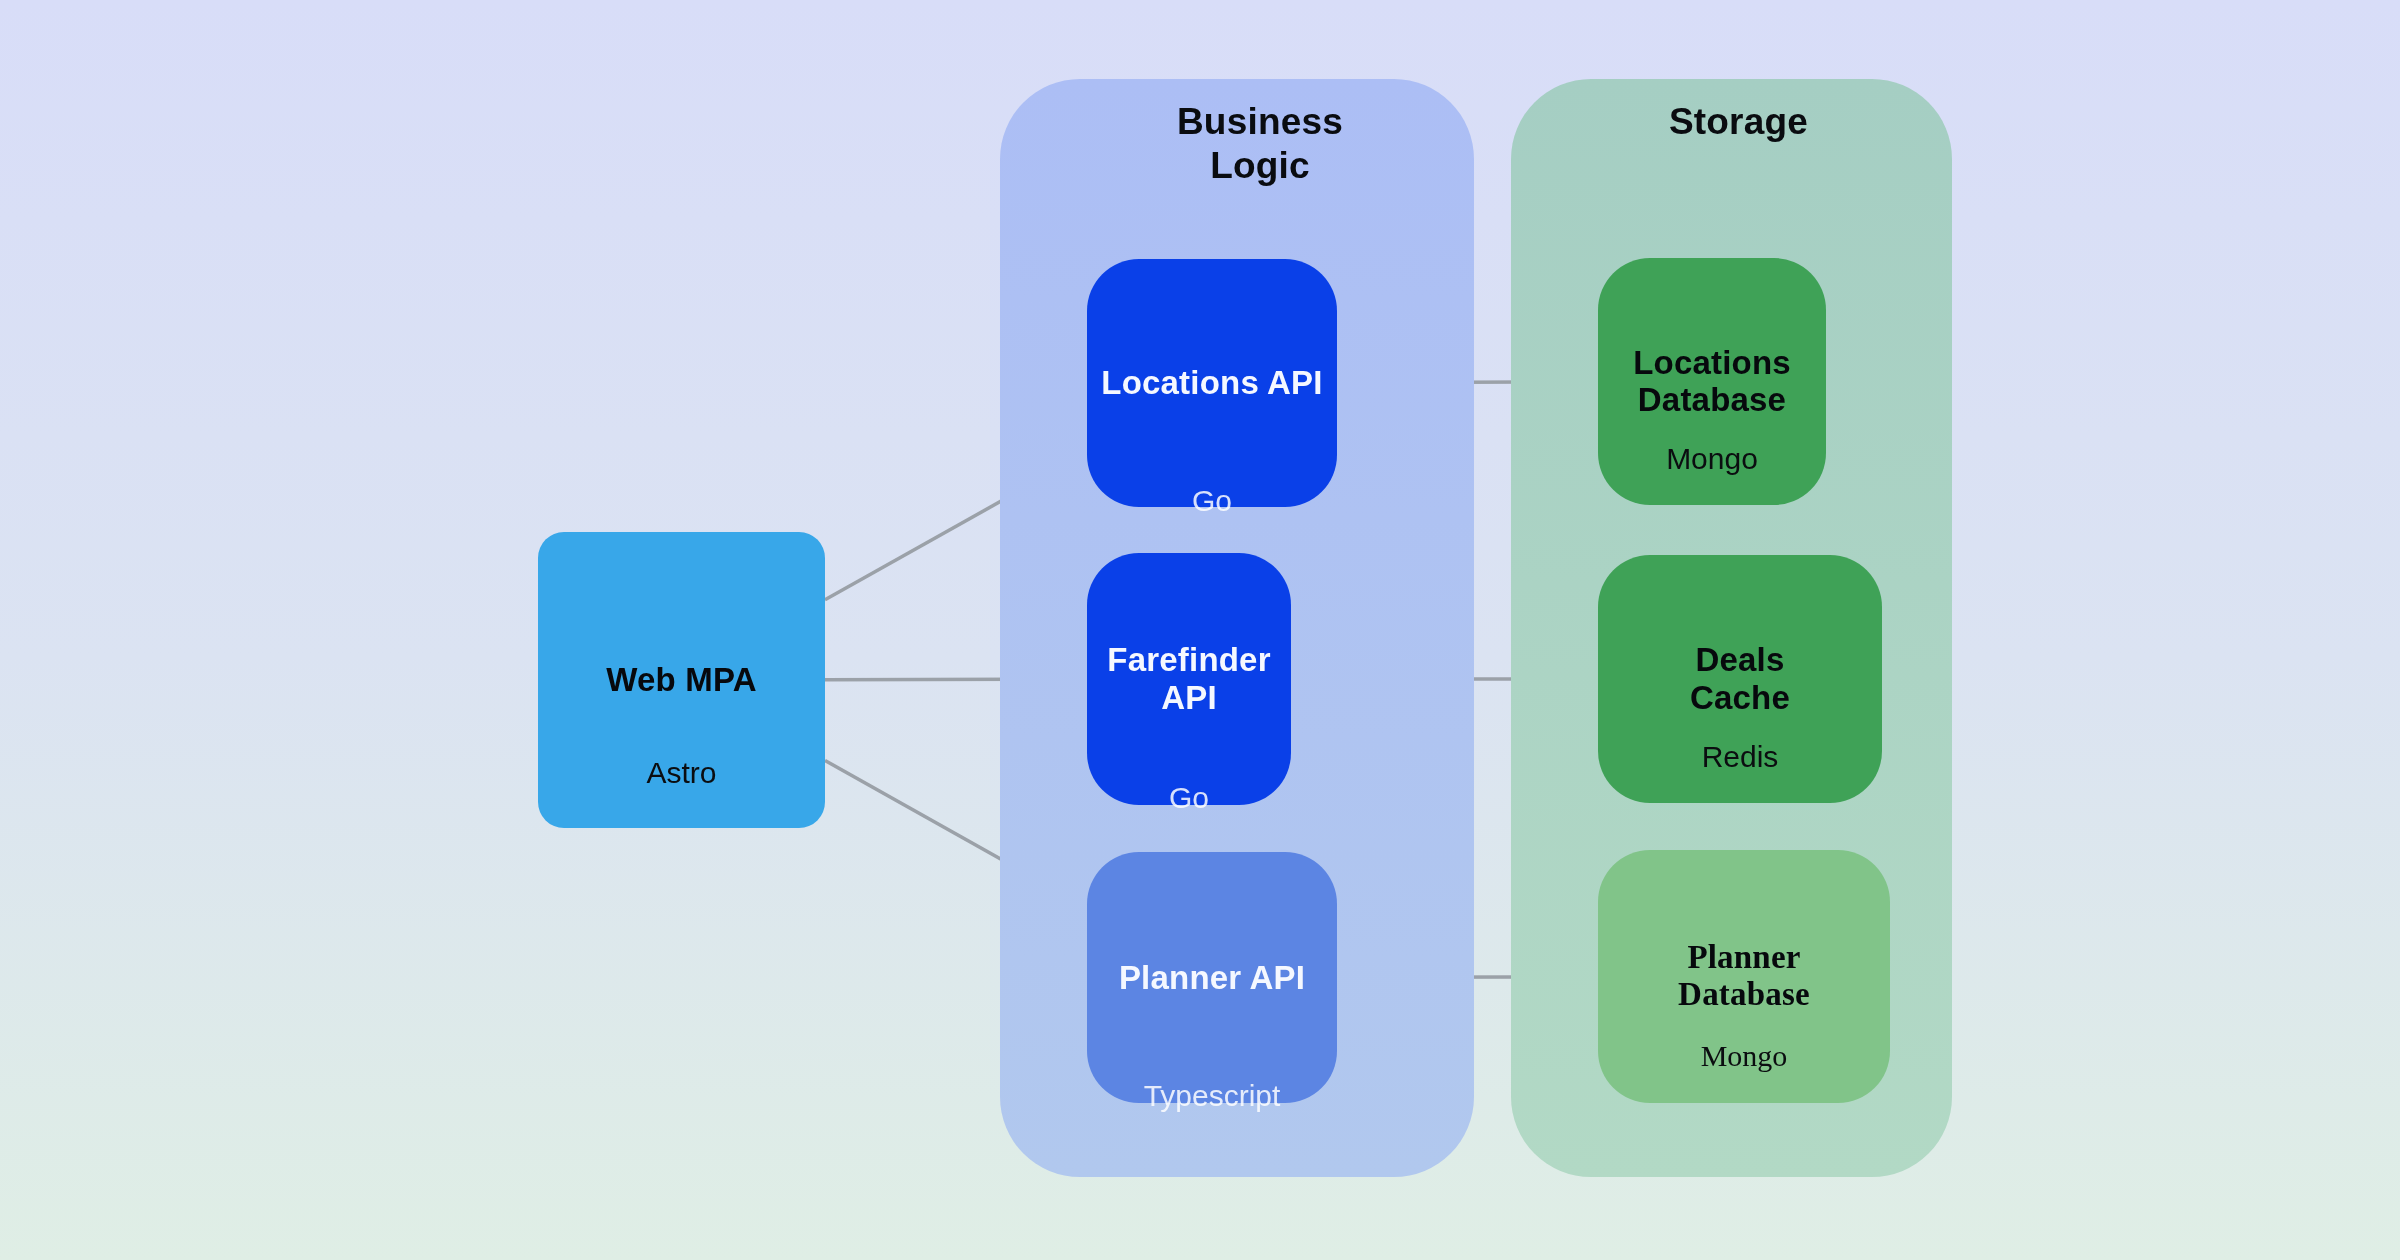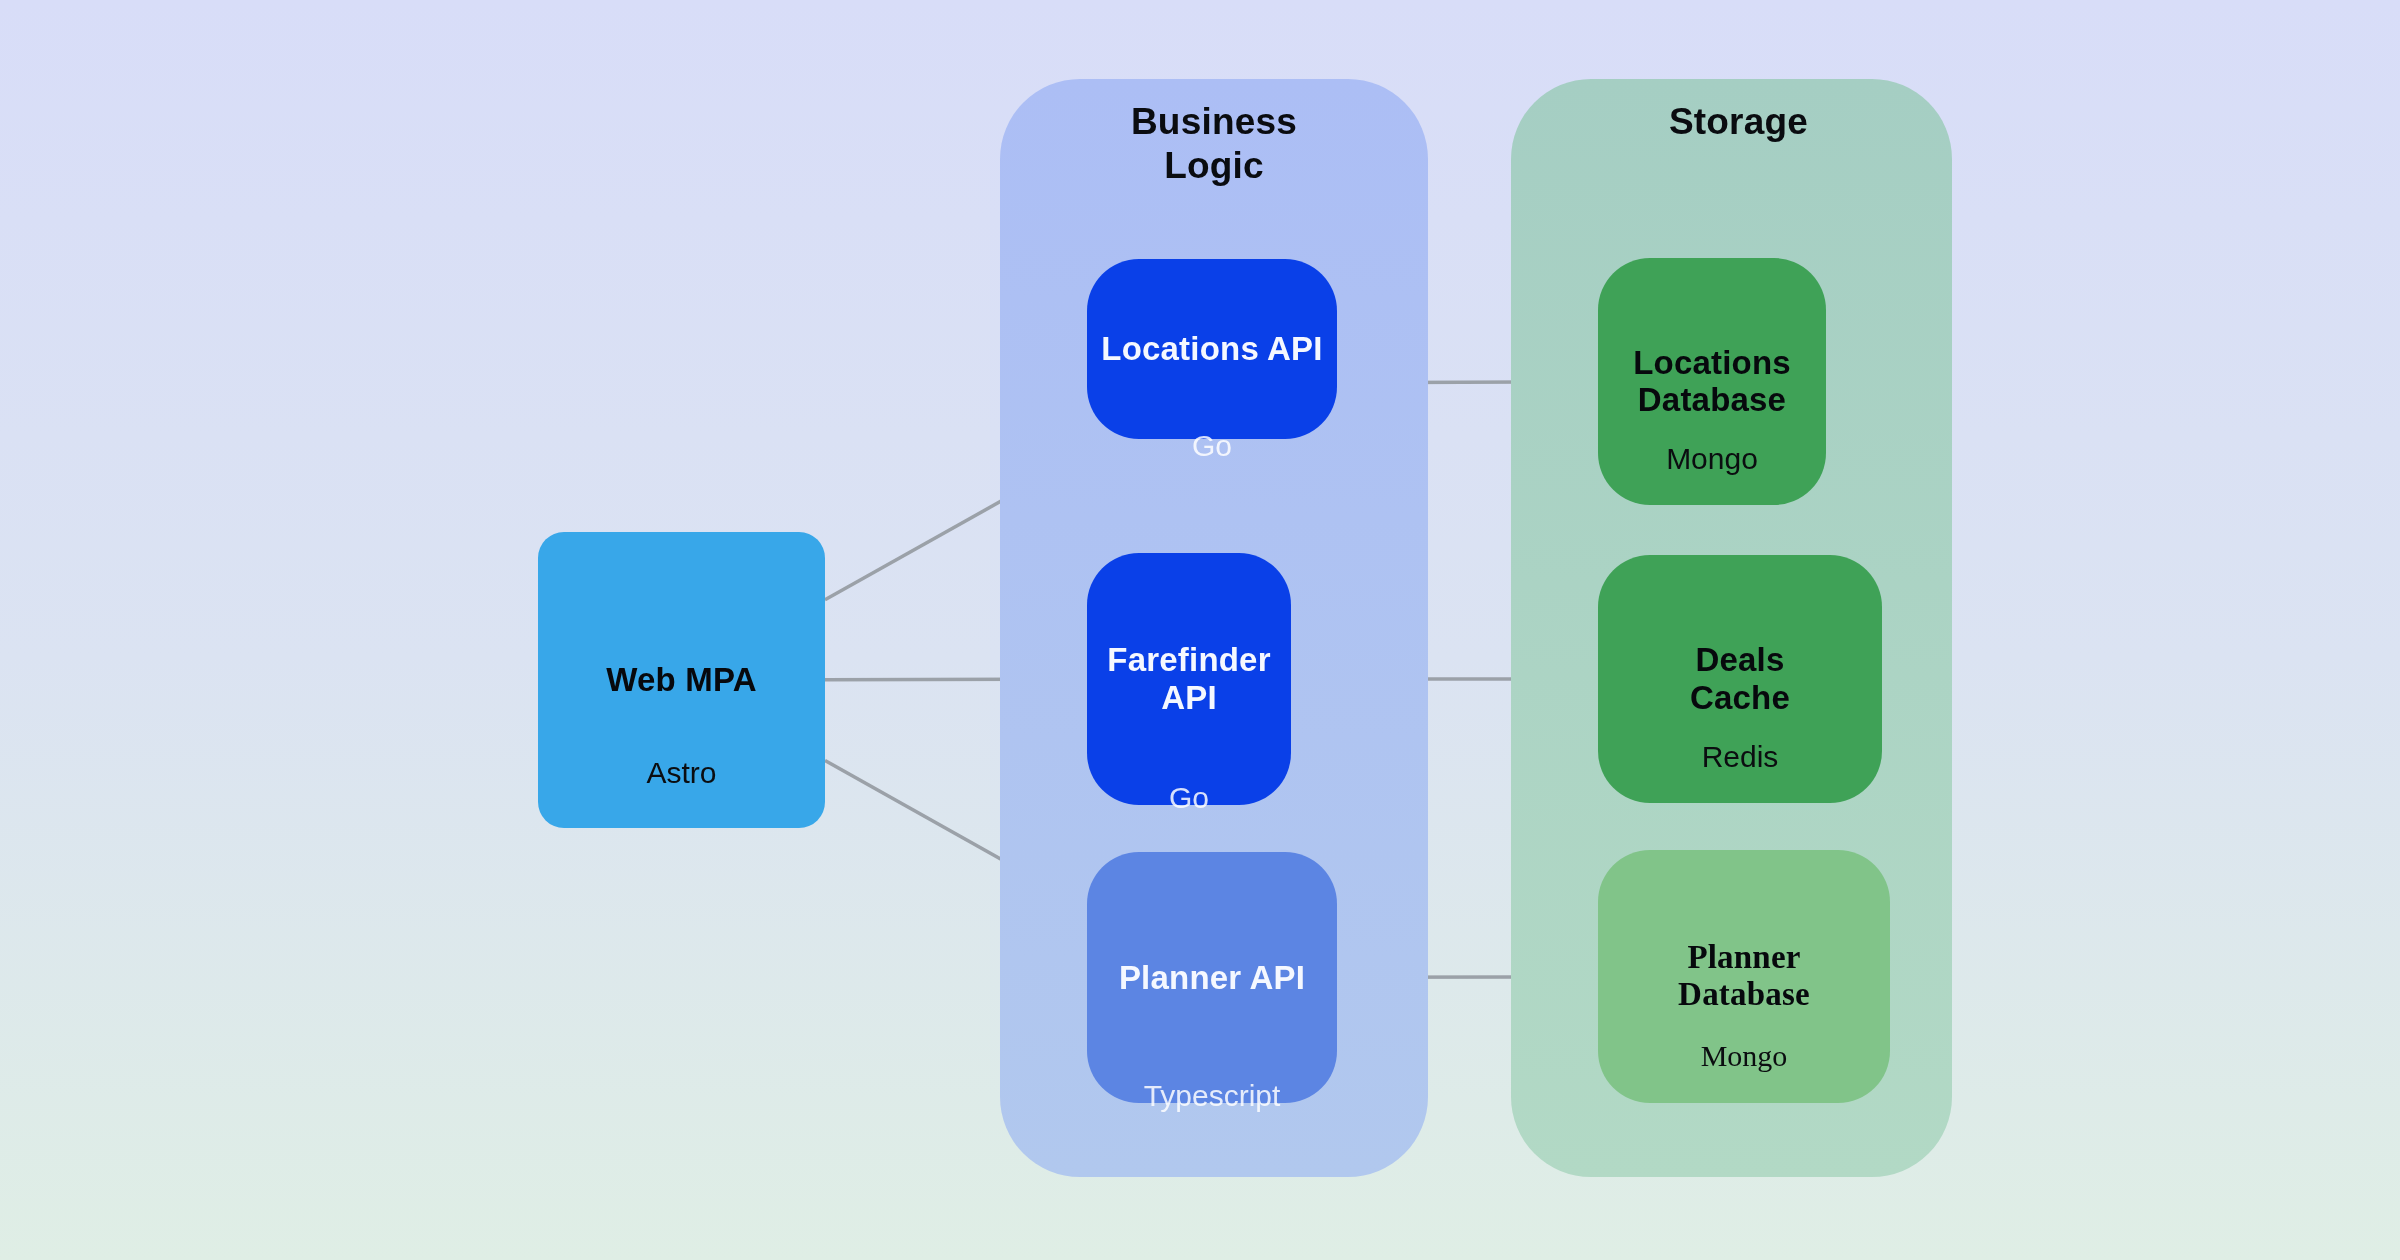--- a/index.html
+++ b/index.html
@@ -46,21 +46,21 @@
     color: #0A0C10;
     white-space: pre-line;
     letter-spacing: 0.2px;
   }
   
   .node {
     position: absolute;
     border-radius: 52px;
   }
   .node-web-mpa       { left: 538px;  top: 532px; width: 287px; height: 296px; border-radius: 26px; }
-  .node-locations-api { left: 1087px; top: 259px; width: 250px; height: 180px; }
+  .node-locations-api { left: 1087px; top: 259px; width: 250px; height: 248px; }
   .node-farefinder    { left: 1087px; top: 553px; width: 204px; height: 252px; }
   .node-planner-api   { left: 1087px; top: 852px; width: 250px; height: 251px; }
   .node-locations-db  { left: 1598px; top: 258px; width: 228px; height: 247px; }
   .node-deals-cache   { left: 1598px; top: 555px; width: 284px; height: 248px; }
   .node-planner-db    { left: 1598px; top: 850px; width: 292px; height: 253px; font-family: Liberation Serif, serif; }
 
   .node-title {
     position: absolute;
     left: 0;
     right: 0;
@@ -99,21 +99,21 @@
       <line x1="825" y1="679.7295004712536" x2="1087" y2="679.2356267672008" stroke="#9BA1A8" stroke-width="3.5"></line>
       <line x1="825" y1="760.4736098020735" x2="1087" y2="907.4010367577757" stroke="#9BA1A8" stroke-width="3.5"></line>
       <line x1="1212" y1="507" x2="1212" y2="553" stroke="#9BA1A8" stroke-width="3.5"></line>
       <line x1="1212" y1="805" x2="1212" y2="852" stroke="#9BA1A8" stroke-width="3.5"></line>
       <line x1="1337" y1="382.6345029239766" x2="1598" y2="381.87134502923976" stroke="#9BA1A8" stroke-width="3.5"></line>
       <line x1="1337" y1="679" x2="1598" y2="679" stroke="#9BA1A8" stroke-width="3.5"></line>
       <line x1="1337" y1="977.2563352826511" x2="1598" y2="976.7475633528265" stroke="#9BA1A8" stroke-width="3.5"></line>
     </svg>
 
 
-  <section class="col col-business" style="background: linear-gradient(rgb(172, 190, 245), rgb(177, 200, 238));">
+  <section class="col col-business" style="background: linear-gradient(rgb(172, 190, 245), rgb(177, 200, 238)); padding-left: 46px;">
     <h2 class="col-title">Business
 Logic</h2>
   </section>
 
   <section class="col col-storage" style="background: linear-gradient(rgb(165, 206, 195), rgb(178, 217, 197)); padding-left: 14px;">
     <h2 class="col-title">Storage</h2>
   </section>
 
   <div class="node node-web-mpa text-dark" style="background: rgb(56, 167, 233);">
     <div class="node-title">Web MPA</div>

